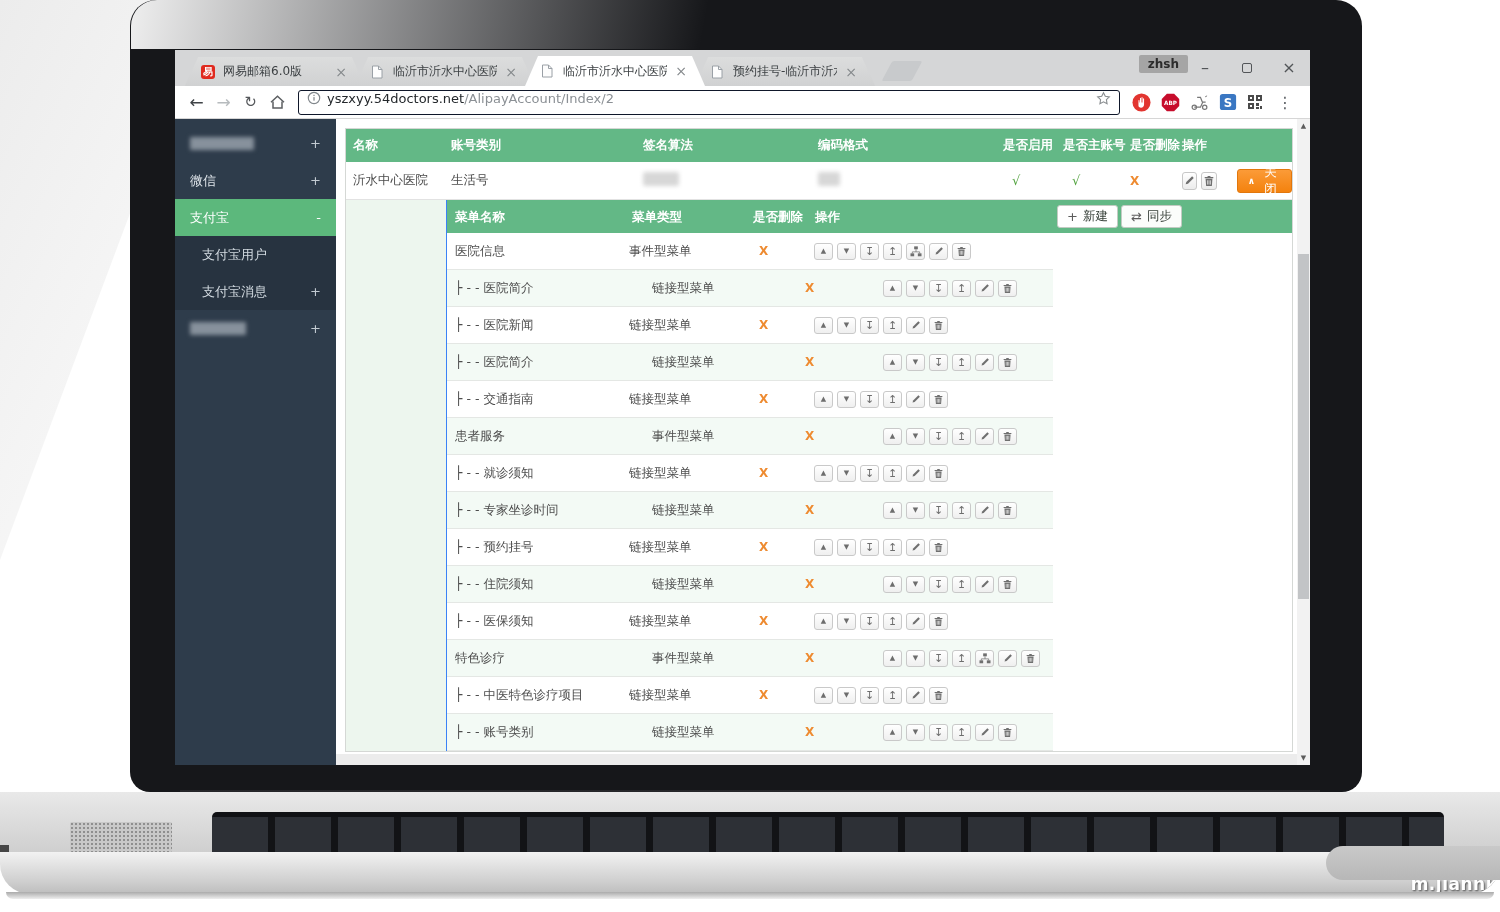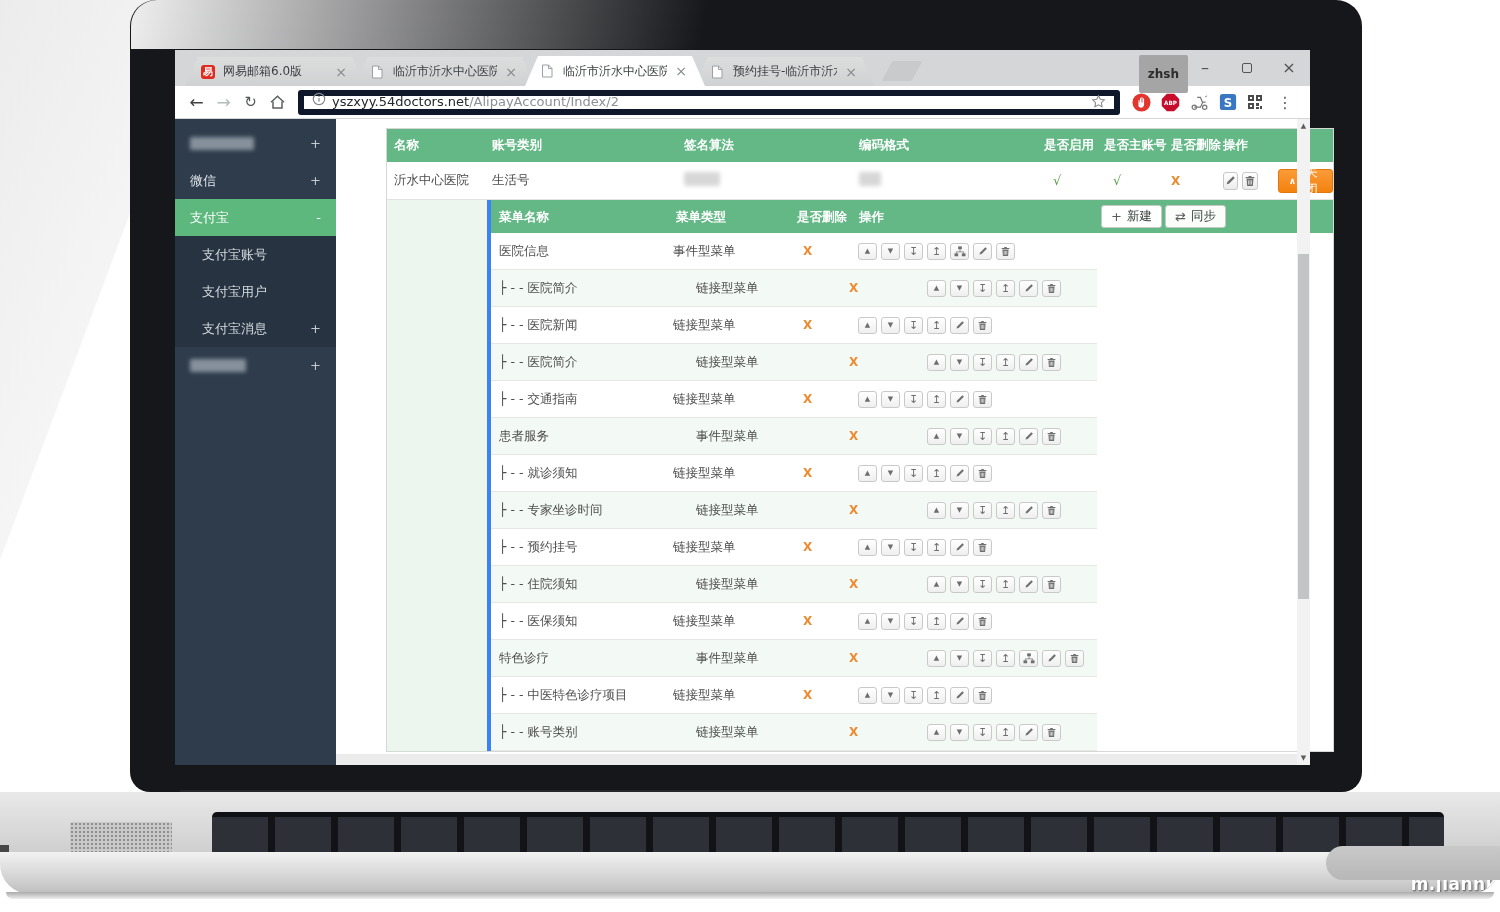--- a/index.html
+++ b/index.html
@@ -42,66 +42,66 @@
     background:linear-gradient(#dcdddd,#d0d1d2);filter:drop-shadow(0 0 1px #9b9ea1);font-size:12px;color:#3c4043;}
   .tab.active{background:#fff;z-index:5;height:30px;}
   .fav{width:15px;height:15px;margin-right:7px;flex-shrink:0;display:inline-flex;align-items:center;}
   .nfav{display:inline-block;width:14px;height:14px;background:#e02a1f;border-radius:3px;color:#fff;
     font-size:10px;line-height:14px;text-align:center;font-weight:bold;}
   .ttl{flex:1;white-space:nowrap;overflow:hidden;}
   .tclose{color:#85898c;font-size:14px;margin-left:8px;}
   .newtab{width:30px;height:20px;background:#c8cacc;transform:skewX(-28deg);border-radius:2px;
     margin-left:22px;margin-bottom:5px;}
   .profile-chip{position:absolute;top:5px;right:122px;background:#a5a5a5;color:#2c2c2c;font-weight:bold;
-    font-size:12px;padding:12px 9px;border-radius:2px;}
+    font-size:12px;padding:2px 9px;border-radius:2px;}
   .win-controls{position:absolute;top:0;right:0;height:34px;display:flex;align-items:center;}
   .wbtn{width:42px;text-align:center;color:#525558;font-size:16px;}
   .maxbox{display:inline-block;width:10px;height:10px;border:1.6px solid #525558;border-radius:2px;}
   .toolbar{height:33px;display:flex;align-items:center;padding:0 8px;background:#fff;border-bottom:1px solid #d6d6d6;}
   .nav-btn{width:27px;height:26px;display:flex;align-items:center;justify-content:center;font-size:17px;color:#3f4347;}
   .nav-btn.fwd{color:#b7bbbe}.nav-btn.rld{font-size:15px;color:#55585b}
-  .urlbox{flex:1;height:25px;border:6px solid #0f172a;border-radius:3px;display:flex;align-items:flex-end;
+  .urlbox{flex:1;height:25px;border:1px solid #0f172a;border-radius:3px;display:flex;align-items:flex-start;
     padding:0 8px;margin:0 7px;font-size:13px;}
   .url-host{color:#24282c;margin-left:6px}.url-path{color:#8b9095}
   .star{margin-left:auto;display:flex}
   .extensions{display:flex;align-items:center;gap:10px;padding:0 5px;}
   .ext{display:flex;align-items:center}
   .dots{font-size:16px;color:#5f6368;padding:0 4px}
   
   .content{display:flex;height:646px;}
   .sidebar{width:161px;flex-shrink:0;background:#2e3c4b;padding-top:6px;font-size:13px;color:#dfe5ea;}
   .side-item{height:37px;display:flex;align-items:center;justify-content:space-between;padding:0 15px;}
   .side-item.active{background:#5cb87c;color:#fff;}
   .submenu{background:rgba(0,0,0,.14);}
   .side-item.sub{padding-left:27px;color:#d4dce2;}
   .stog{color:#c3cbd2;font-size:13px;}
   .side-item.active .stog{color:#fff}
   .redact{display:inline-block;height:13px;background:#87919c;border-radius:1px;filter:blur(2px);}
   .main{flex:1;position:relative;background:#fff;}
-  .panel{position:absolute;left:9px;top:9px;width:948px;border:1px solid #d5d8d5;background:#fff;margin-left:41px;}
+  .panel{position:absolute;left:9px;top:9px;width:948px;border:1px solid #d5d8d5;background:#fff;}
   .acct-header{height:33px;background:#63b886;display:grid;
     grid-template-columns:98px 192px 175px 185px 60px 67px 52px 1fr;align-items:center;
     color:#fff;font-weight:bold;font-size:12.5px;}
   .acct-header span{padding-left:7px;white-space:nowrap}
   .acct-row{height:38px;display:grid;grid-template-columns:98px 192px 175px 185px 60px 67px 52px 1fr;
     align-items:center;font-size:12.5px;color:#4a4a4a;border-bottom:1px solid #e2e2e2;}
   .acct-row>*{padding-left:7px}
   .blob{display:inline-block;height:14px;background:#d7d7d7;border-radius:2px;filter:blur(2px);}
   .check{color:#53a440;font-size:13px;padding-left:16px}
   .xmark{color:#ee8b31;font-weight:bold;font-size:12px;}
   .ops{display:flex;align-items:center;}
   .mini-btn{width:17px;height:18px;border:1px solid #c7c7c7;border-radius:3px;margin-right:4px;
     background:linear-gradient(#fff,#ececec);display:inline-flex;align-items:center;justify-content:center;}
   .close-btn{height:24px;padding:0 10px;margin-left:16px;border:1px solid #e2770c;border-radius:3px;
     background:linear-gradient(#fb9b38,#f4820e);color:#fff;font-size:12.5px;display:inline-flex;
     align-items:center;gap:5px;}
   .close-btn .caret{font-size:9px;font-weight:bold;}
   .expand{display:flex;}
   .gutter{width:100px;flex-shrink:0;background:#edf6ee;}
-  .nested{flex:1;border-left:4px solid #3b82f6;background:#fff;}
+  .nested{flex:1;border-left:1px solid #3b82f6;background:#fff;}
   .menu-header{height:33px;background:#63b886;position:relative;color:#fff;font-weight:bold;font-size:12.5px;}
   .menu-header .h{position:absolute;top:9px;}
   .h1{left:8px}.h2{left:185px}.h3{left:306px}.h4{left:368px}
   .hdr-btn{position:absolute;top:5px;height:23px;border:1px solid #c3cbc3;border-radius:3px;background:#fff;
     color:#363f38;font-size:12.5px;display:inline-flex;align-items:center;gap:5px;padding:0 9px;}
   .btn-new{left:610px}.btn-sync{left:674px;background:#fbfdfb}
   .hdr-btn .g{color:#5c5c5c;font-size:13px}
   .menu-row{height:37px;width:606px;display:grid;grid-template-columns:182px 123px 62px 1fr;
     align-items:center;font-size:12.5px;color:#4e4e4e;border-bottom:1px solid #e4e7e4;background:#fff;}
   .menu-row.alt{background:#f3faf5;gap:23px;}
@@ -246,24 +246,20 @@
           <div class="side-item">
             <span class="slbl">微信</span>
             <span class="stog">+</span>
           </div>
           <div class="side-item active">
             <span class="slbl">支付宝</span>
             <span class="stog">-</span>
           </div>
           <div class="submenu">
             <div class="side-item sub">
-              <span class="slbl">支付宝账号</span>
-              <span class="stog"></span>
-            </div>
-            <div class="side-item sub">
               <span class="slbl">支付宝用户</span>
               <span class="stog"></span>
             </div>
             <div class="side-item sub">
               <span class="slbl">支付宝消息</span>
               <span class="stog">+</span>
             </div>
           </div>
           <div class="side-item">
             <span class="redact" style="width: 56px;"></span>

